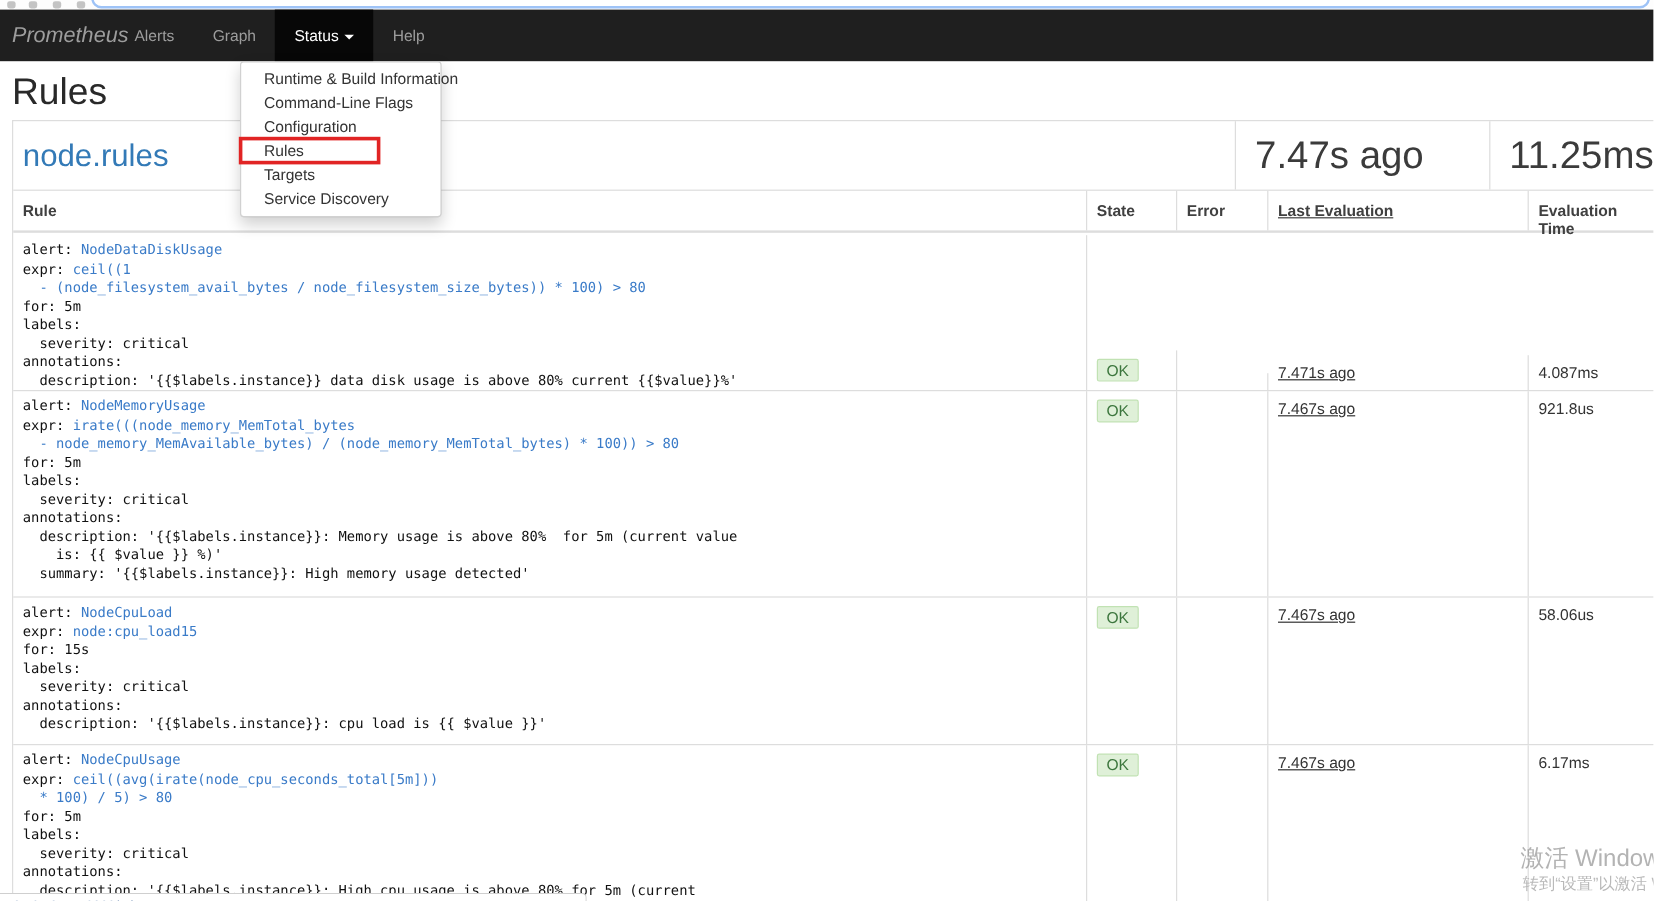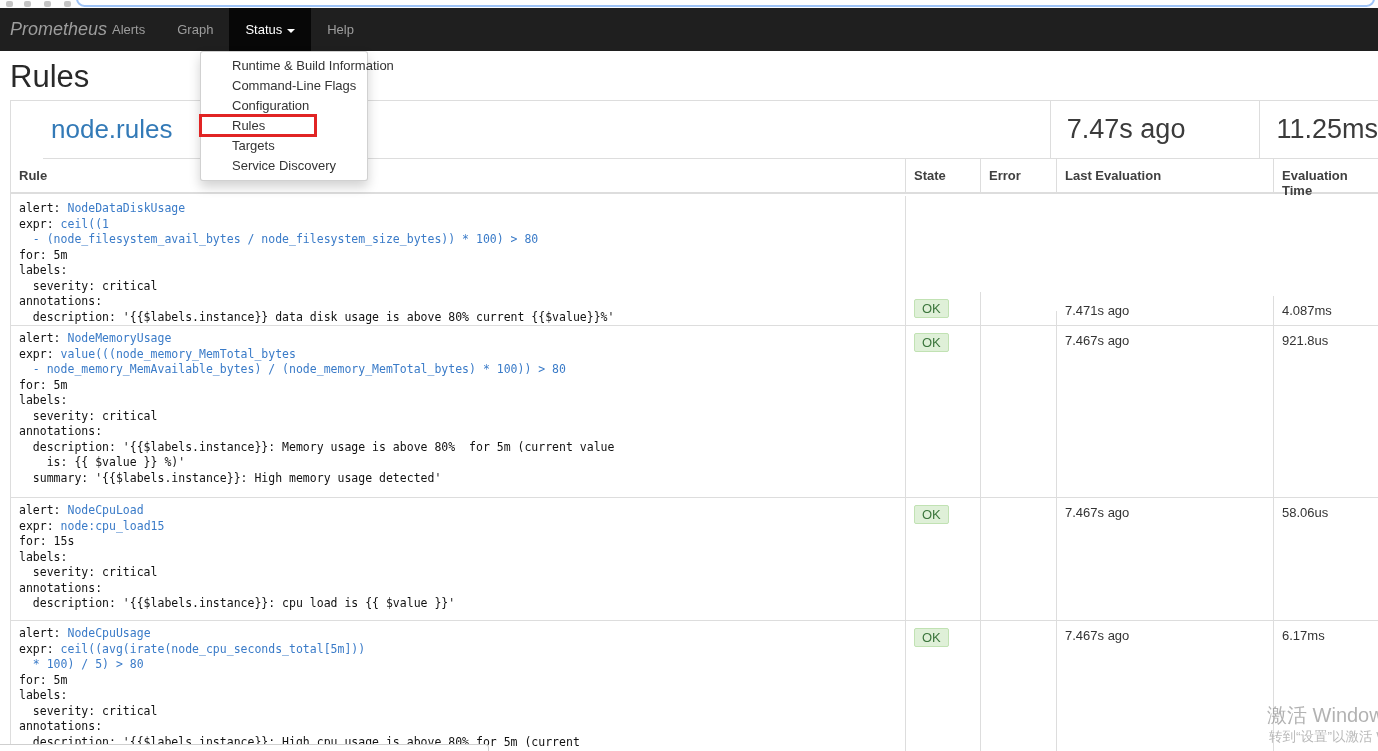--- a/index.html
+++ b/index.html
@@ -14,39 +14,39 @@
   
   .navbar { position:absolute; top:8px; left:0; width:1378px; height:43px; background:#1f1f1f; z-index:10; }
   .brand { position:absolute; left:10px; top:0; line-height:43px; font-size:18px; color:#9d9d9d; text-decoration:none; cursor:pointer;font-style:italic; }
   .nav-items { position:absolute; left:96px; top:0; height:43px; display:flex; }
   .nav-item { display:block; line-height:43px; padding:0 16px; font-size:13px; color:#9d9d9d; text-decoration:none; cursor:pointer; }
   .nav-item.active { background:#070707; color:#fff; }
   .caret { display:inline-block; margin-left:5px; vertical-align:middle; border-left:4px solid transparent; border-right:4px solid transparent; border-top:4px solid #fff; }
 
   
   .dropdown { position:absolute; left:200px; top:51px; width:168px; background:#fff; border:1px solid rgba(0,0,0,0.18); border-radius:3px; box-shadow:0 6px 12px rgba(0,0,0,0.18); padding:4px 0; z-index:20; }
-  .dropdown-item { height:20px; line-height:20px; padding-left:31px; font-size:13px; color:#333; cursor:pointer; white-space:nowrap; }
+  .dropdown-item { height:20px; line-height:20px; padding-left:19px; font-size:13px; color:#333; cursor:pointer; white-space:nowrap; }
   .highlight-box { position:absolute; left:199px; top:114px; width:118px; height:23px; border:3px solid #e12424; z-index:30; }
 
   
   .page-title { position:absolute; top:59px; left:10px; font-size:31px; font-weight:400; color:#292929; z-index:1; }
 
   .rules-table { position:absolute; top:100px; left:10px; width:1368px; border-top:1px solid #ddd; border-left:1px solid #ddd; background:#fff; z-index:1; }
-  .group-row { height:58px; display:flex; border-bottom:1px solid #ddd;margin-left:32px; }
+  .group-row { height:58px; display:flex; border-bottom:1px solid #ddd; }
   .gc-name { width:1046px; border-right:1px solid #ddd; display:flex; align-items:center; padding-left:8px; }
   .group-link { font-size:26px; color:#337ab7; text-decoration:none; cursor:pointer; }
-  .gc-big { width:217px; border-right:1px solid #ddd; display:flex; align-items:center; padding-left:16px; font-size:27px; color:#3b3b3b; }
+  .gc-big { width:217px; border-right:1px solid #ddd; display:flex; align-items:center; padding-left:16px; font-size:32px; color:#3b3b3b; }
   .gc-big.lastcol { flex:1; border-right:none; }
 
   .head-row { height:35px; display:flex; border-bottom:2px solid #ddd; }
   .hcell { font-size:13px; font-weight:bold; color:#404040; padding:9px 8px 0 8px; border-right:1px solid #ddd; }
   .col-rule  { width:895px; }
   .col-state { width:75px; }
   .col-error { width:76px; }
-  .col-last  { width:217px; }
+  .col-last  { width:217px;text-decoration:underline; }
   .col-time  { flex:1; border-right:none !important; }
 
   .data-row { display:flex; border-bottom:1px solid #ddd; }
   .dcell { border-right:1px solid #ddd; padding:7px 8px; }
   .code { font-family:"DejaVu Sans Mono","Liberation Mono",monospace; font-size:11.5px; line-height:15.5px; white-space:pre; color:#111; padding:5px 8px 0 8px; overflow:hidden; }
   .code .a { color:#3a7bc8; cursor:pointer; }
   .badge-ok { display:inline-block; font-size:13px; color:#3c763d; background:#dff0d8; border:1px solid #c1e2b3; border-radius:2px; padding:1px 7px; }
   .val { font-size:13px; color:#333; }
 
   
@@ -119,21 +119,21 @@
 <span>annotations:</span>
 <span>  description: '{{$labels.instance}} data disk usage is above 80% current {{$value}}%'</span>
 </div>
         <div class="dcell col-state"><span class="badge-ok">OK</span></div>
         <div class="dcell col-error"></div>
         <div class="dcell val col-last">7.471s ago</div>
         <div class="dcell val col-time">4.087ms</div>
       </div>
       <div class="data-row" style="height: 172px;">
         <div class="dcell code col-rule"><span>alert: </span><span class="a">NodeMemoryUsage</span>
-<span>expr: </span><span class="a">value(((node_memory_MemTotal_bytes</span>
+<span>expr: </span><span class="a">irate(((node_memory_MemTotal_bytes</span>
 <span class="a">  - node_memory_MemAvailable_bytes) / (node_memory_MemTotal_bytes) * 100)) &gt; 80</span>
 <span>for: 5m</span>
 <span>labels:</span>
 <span>  severity: critical</span>
 <span>annotations:</span>
 <span>  description: '{{$labels.instance}}: Memory usage is above 80%  for 5m (current value</span>
 <span>    is: {{ $value }} %)'</span>
 <span>  summary: '{{$labels.instance}}: High memory usage detected'</span>
 </div>
         <div class="dcell col-state"><span class="badge-ok">OK</span></div>

